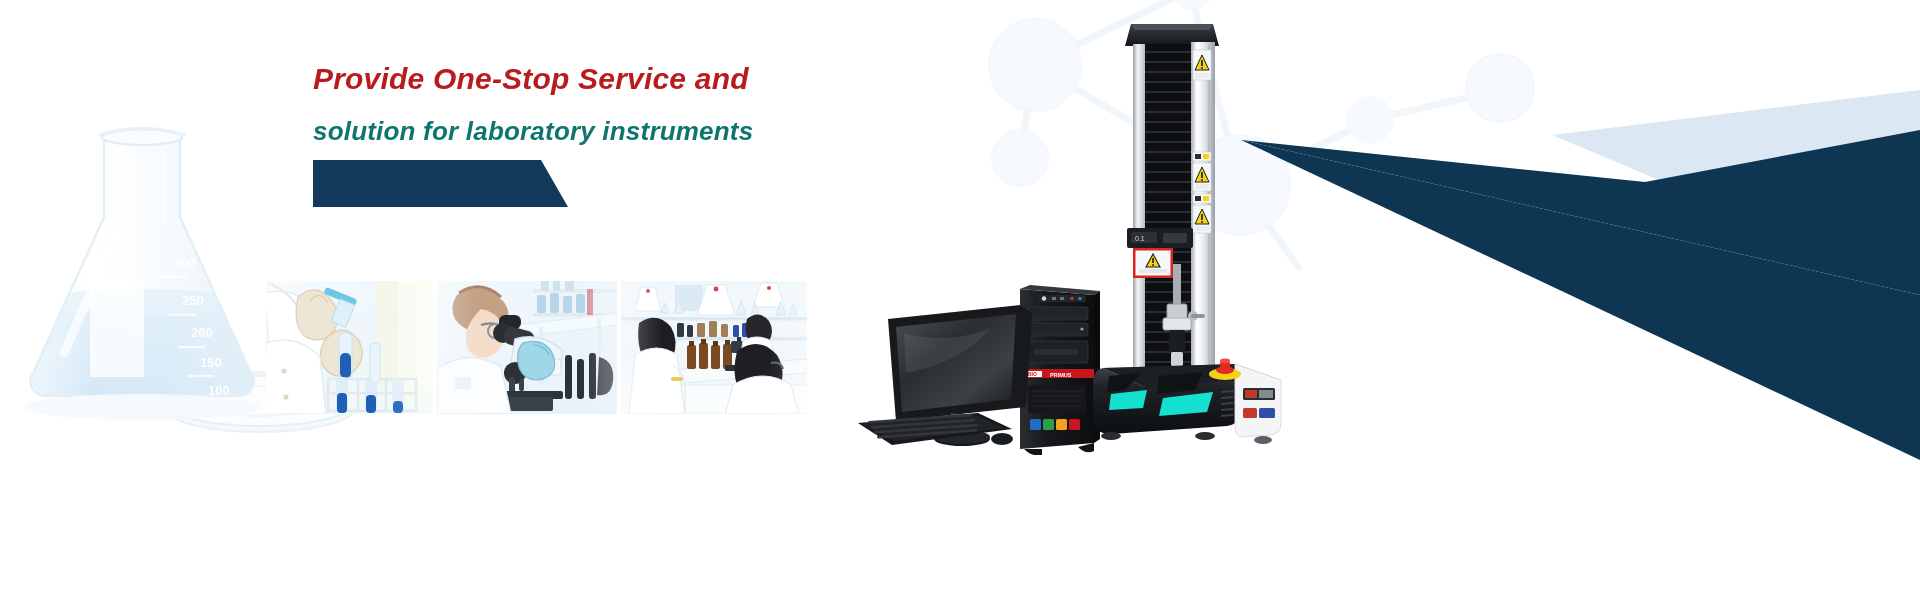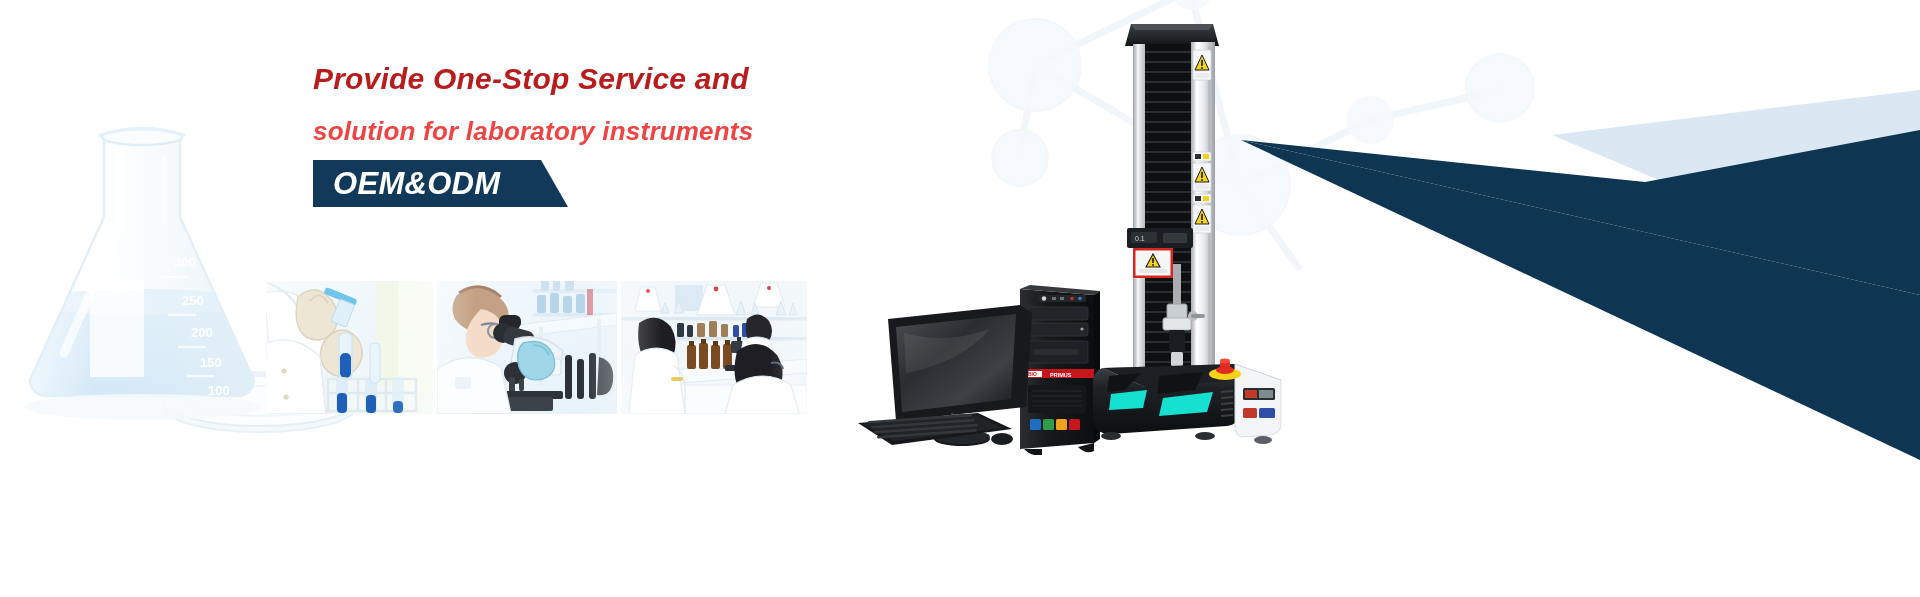--- a/index.html
+++ b/index.html
@@ -32,21 +32,21 @@
     position:absolute; left:313px; top:58px;
     width:640px;
   }
   .headline-1 {
     font-size:30px; font-weight:bold; font-style:italic;
     color:#b91c1c; letter-spacing:.2px;
     line-height:42px; white-space:nowrap;
   }
   .headline-2 {
     font-size:26px; font-weight:bold; font-style:italic;
-    color:#ef4444; letter-spacing:.2px;
+    color:#0f766e; letter-spacing:.2px;
     line-height:40px; margin-top:11px; white-space:nowrap;
   }
   .badge-wrap { margin-top:9px; position:relative; height:47px; width:255px; }
   .badge-shape {
     position:absolute; left:0; top:0; width:255px; height:47px;
   }
   .badge-label {
     position:absolute; left:20px; top:5px;
     font-size:31px; font-weight:bold; font-style:italic;
     color:#ffffff; letter-spacing:.3px; line-height:38px;
@@ -182,21 +182,20 @@
     <ellipse cx="150" cy="302" rx="118" ry="13" fill="#f4f9fc" opacity=".85"></ellipse>
   </svg>
 
   <div class="headline-block">
     <div class="headline-1">Provide One-Stop Service and</div>
     <div class="headline-2">solution for laboratory instruments</div>
     <div class="badge-wrap">
       <svg class="badge-shape" viewBox="0 0 255 47" preserveAspectRatio="none" xmlns="http://www.w3.org/2000/svg" aria-hidden="true">
         <polygon points="0,0 228,0 255,47 0,47" fill="#12395a"></polygon>
       </svg>
-      <div class="badge-label">OEM&amp;ODM</div>
     </div>
   </div>
 
   <div class="photo-strip">
 
     <div class="photo-panel p1">
       <svg width="167" height="133" viewBox="0 0 167 133" xmlns="http://www.w3.org/2000/svg" aria-hidden="true">
         <defs>
           <linearGradient id="bg1" x1="0" y1="0" x2="1" y2="1">
             <stop offset="0%" stop-color="#f6fbfe"></stop>

